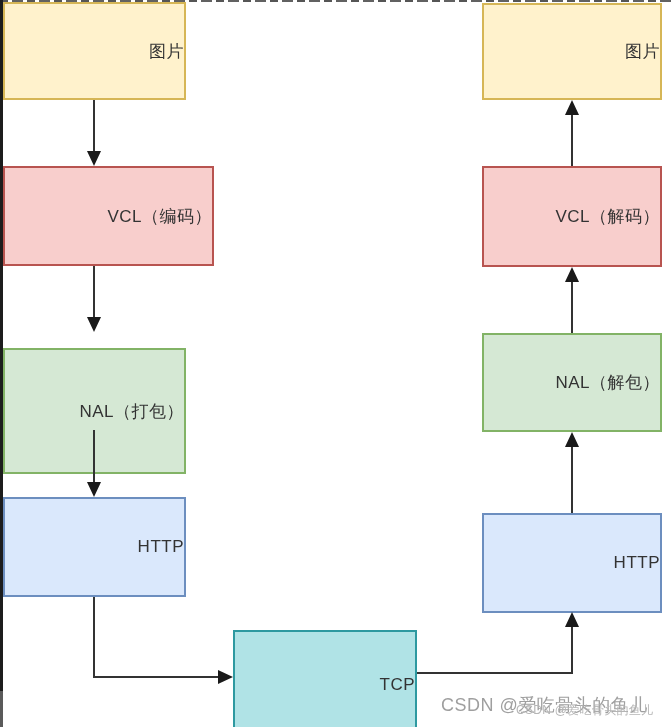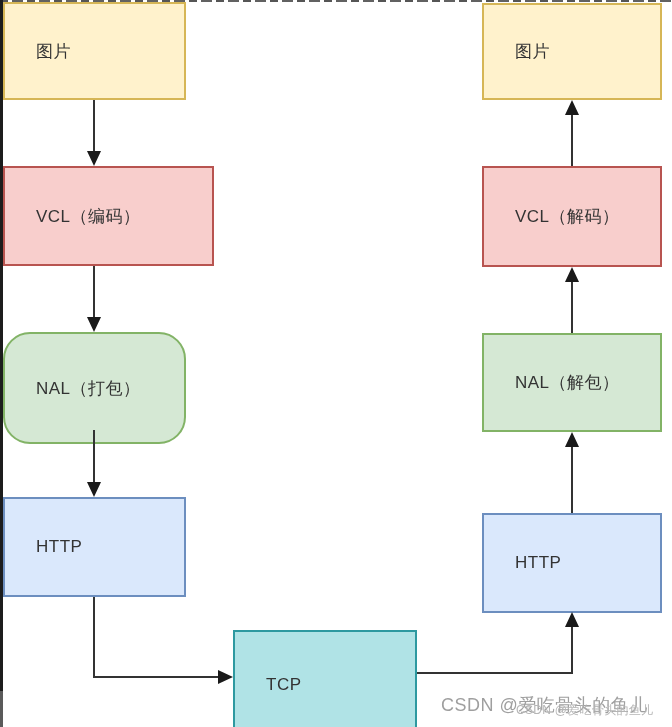--- a/index.html
+++ b/index.html
@@ -11,35 +11,35 @@
   .top-crop-strip{
     position:absolute;top:0;left:0;width:672px;height:2px;
     background:repeating-linear-gradient(90deg,#2b2b2b 0 8px,transparent 8px 12px,#3a3a3a 12px 23px,transparent 23px 27px);
     opacity:.8;
   }
   .left-crop-strip{position:absolute;top:0;left:0;width:3px;height:727px;background:#1c1c1c;}
   .left-crop-strip-bottom{position:absolute;left:0;bottom:0;width:3px;height:36px;background:#5a5a5a;}
   
   .node{
     position:absolute;border:2px solid;box-sizing:border-box;
-    display:flex;align-items:center;justify-content:flex-start;
-    font-size:17px;color:#333333;letter-spacing:.5px;padding-left:31px;
+    display:flex;align-items:center;justify-content:flex-end;
+    font-size:17px;color:#333333;letter-spacing:.5px;
   }
   
   .vline,.hline{position:absolute;background:#333333;}
   .vline{width:2px;}
   .hline{height:2px;}
   .ah{position:absolute;width:0;height:0;}
   .ah-down{border-left:7px solid transparent;border-right:7px solid transparent;border-top:15px solid #1a1a1a;}
   .ah-up{border-left:7px solid transparent;border-right:7px solid transparent;border-bottom:15px solid #1a1a1a;}
   .ah-right{border-top:7px solid transparent;border-bottom:7px solid transparent;border-left:15px solid #1a1a1a;}
   
   .n-img-left   {left:3px;  top:2px;   width:183px;height:98px;}
   .n-vcl-encode {left:3px;  top:166px; width:211px;height:100px;}
-  .n-nal-pack   {left:3px;  top:332px; width:183px;height:112px;border-radius:27px;}
+  .n-nal-pack   {left:3px;  top:348px; width:183px;height:126px;}
   .n-http-left  {left:3px;  top:497px; width:183px;height:100px;}
   .n-tcp        {left:233px;top:630px; width:184px;height:110px;}
   .n-http-right {left:482px;top:513px; width:180px;height:100px;}
   .n-nal-unpack {left:482px;top:333px; width:180px;height:99px;}
   .n-vcl-decode {left:482px;top:166px; width:180px;height:101px;}
   .n-img-right  {left:482px;top:3px;   width:180px;height:97px;}
   
   .watermark{
     position:absolute;left:441px;top:693px;font-size:18px;color:#9f9f9f;
     letter-spacing:.5px;white-space:nowrap;

